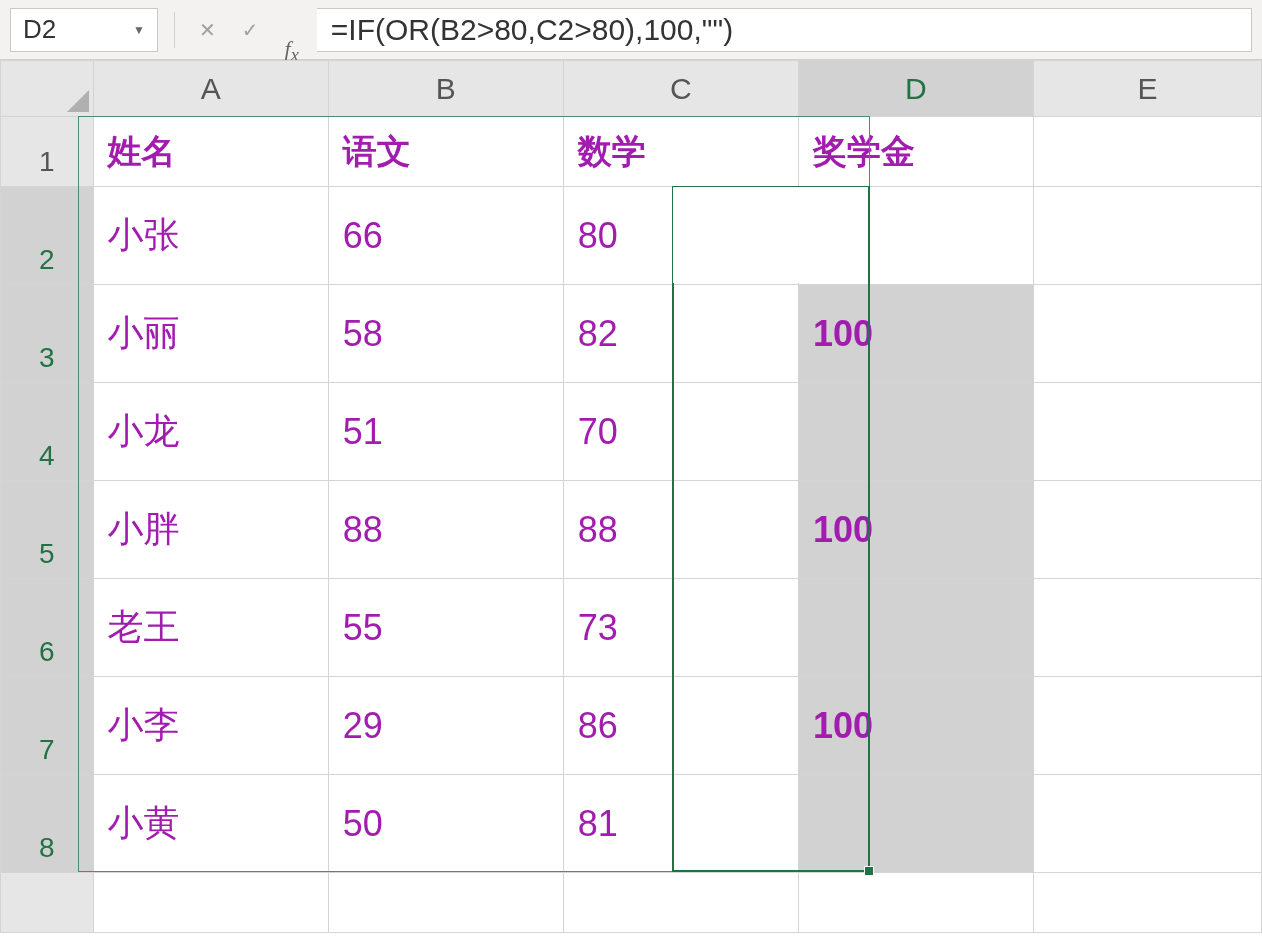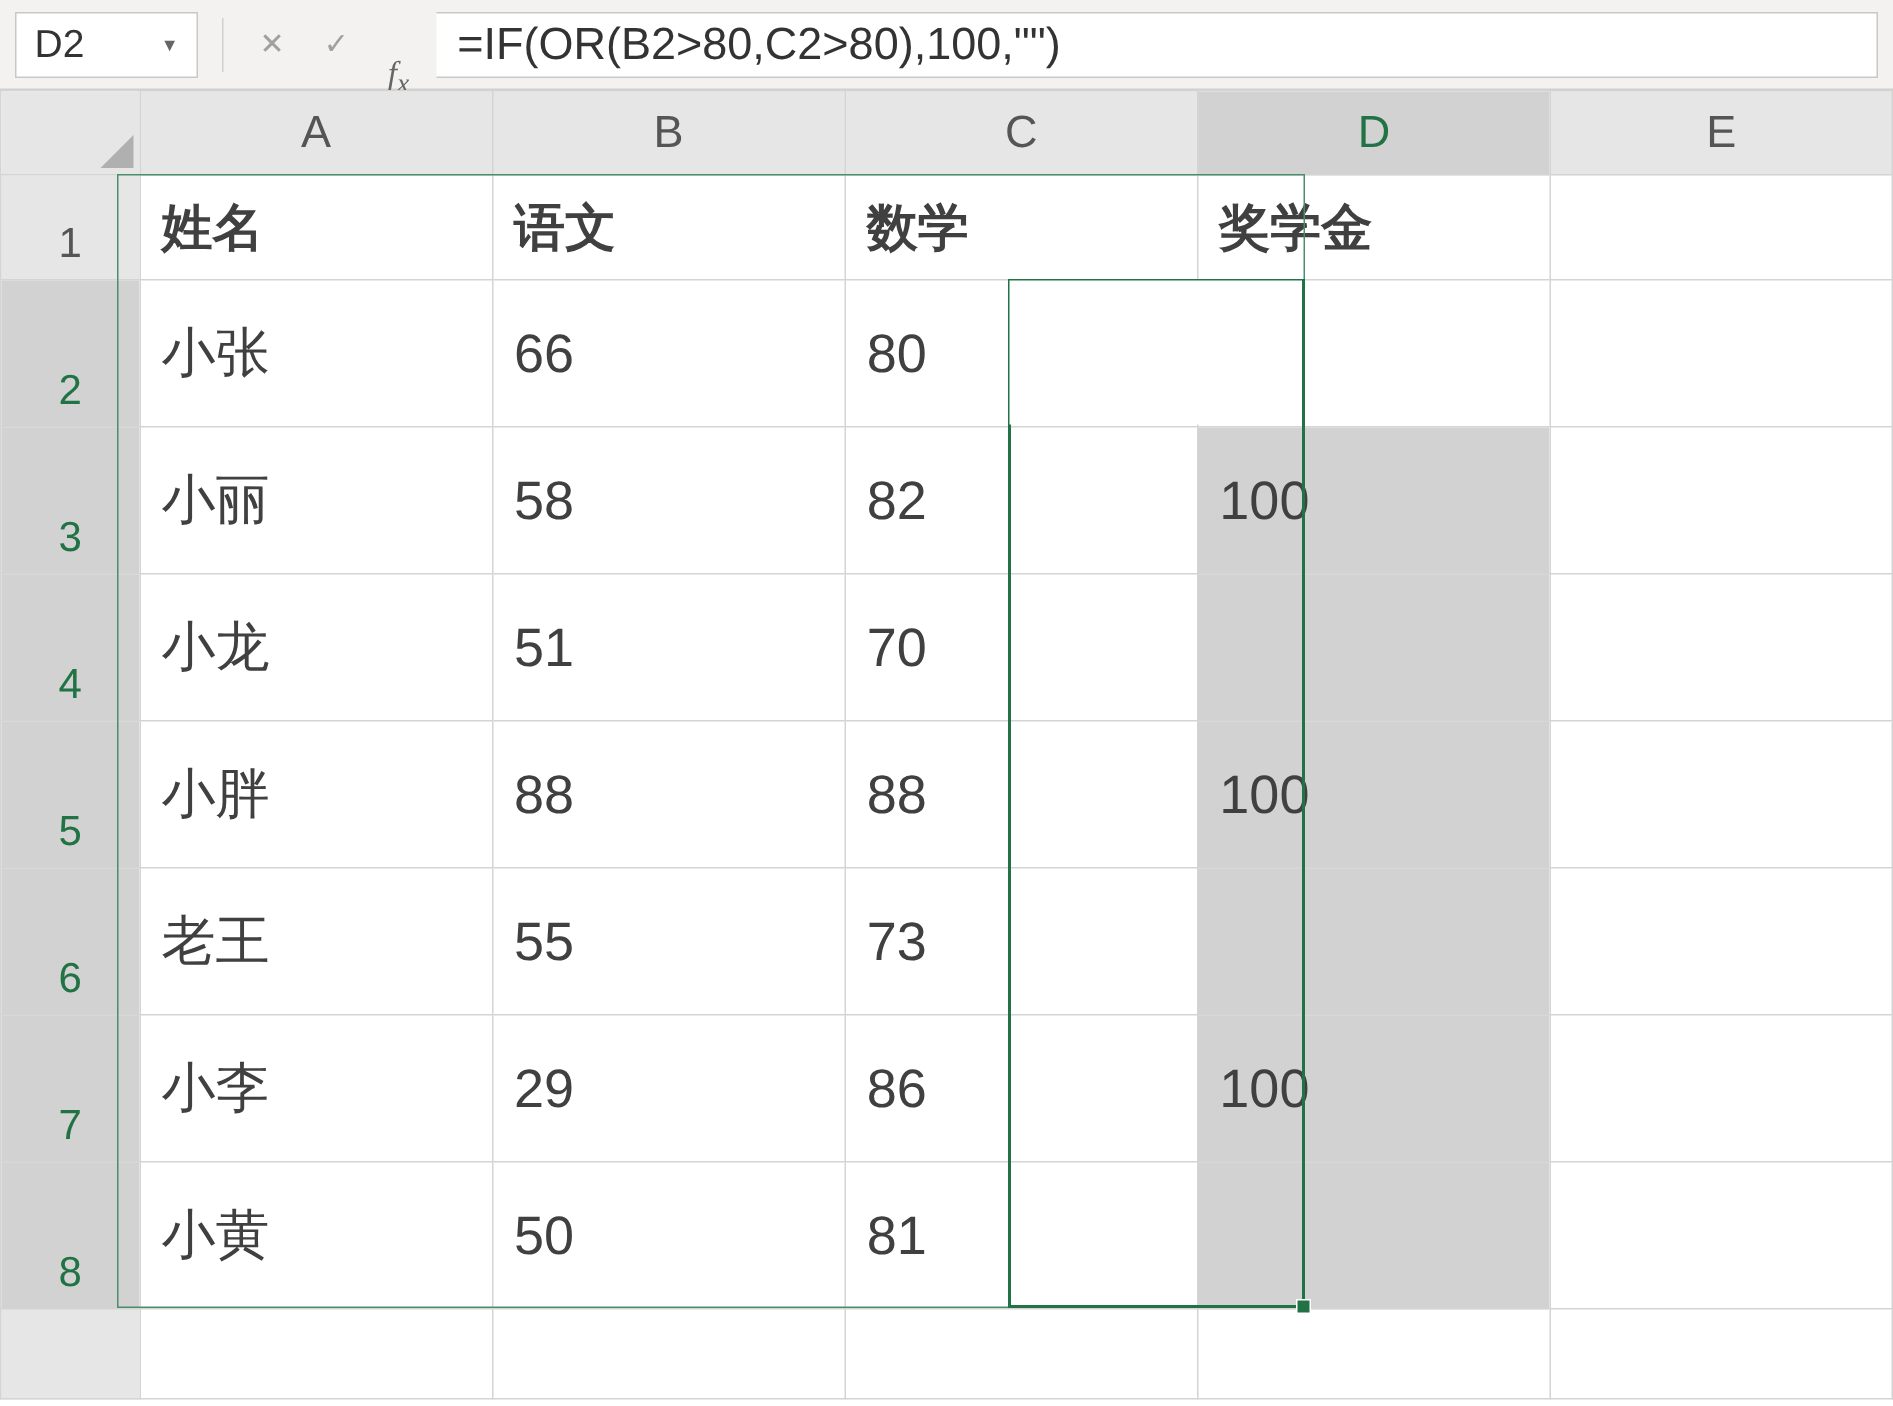--- a/index.html
+++ b/index.html
@@ -13,21 +13,21 @@
     .formula-bar {
       display: flex;
       align-items: center;
       height: 60px;
       background: #f3f2f1;
       border-bottom: 1px solid #d0d0d0;
       padding: 8px 10px;
       gap: 10px;
     }
     .name-box {
-      width: 122px;
+      width: 148px;
       height: 44px;
       background: #ffffff;
       border: 1px solid #c8c8c8;
       display: flex;
       align-items: center;
       padding: 16px 12px;
       font-size: 26px;
       color: #333;
       position: relative;
     }
@@ -127,30 +127,31 @@
     .row-header.active {
       background: #d2d2d2;
       color: #217346;
     }
     .cell {
       height: 98px;
       font-size: 36px;
       padding: 0 14px;
       text-align: left;
       vertical-align: middle;
-      color: #404040;
+      color: #a21caf;
       background: #ffffff;
     }
     .cell.hdr {
       font-weight: 700;
       height: 70px;
       font-size: 34px;
     }
     .cell.selected {
       background: #d2d2d2;
+      font-weight: bold;
     }
     .selection-border {
       position: absolute;
       border: 2px solid #217346;
       pointer-events: none;
     }
     .active-cell-border {
       position: absolute;
       border: 2px solid #217346;
       background: #ffffff;

